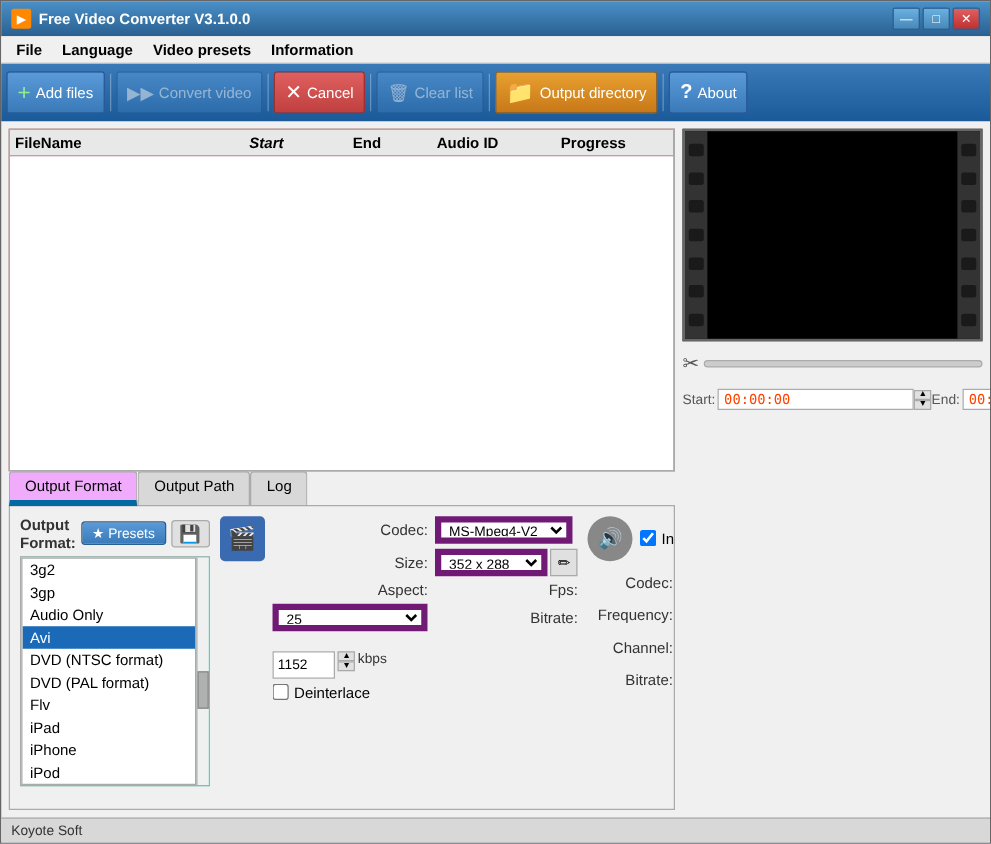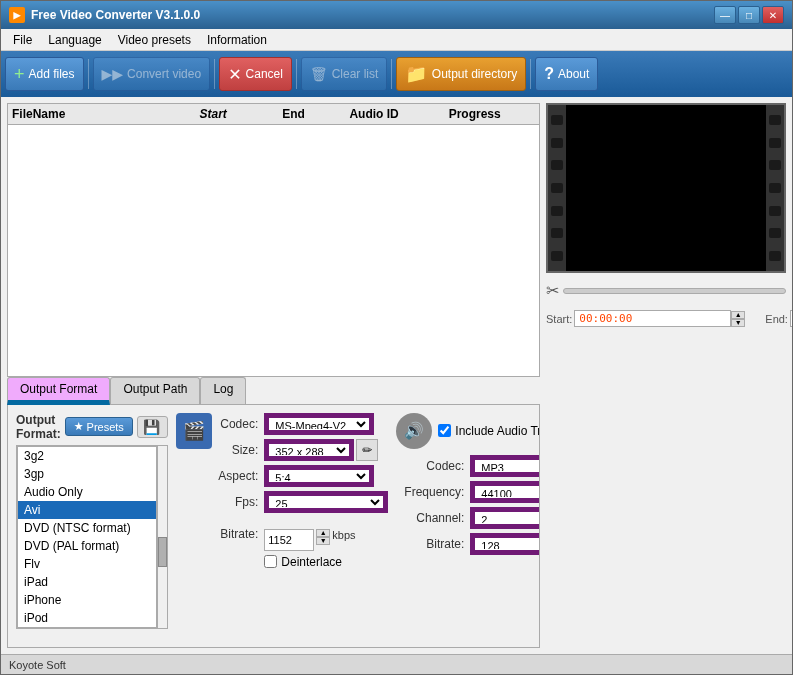--- a/index.html
+++ b/index.html
@@ -66,20 +66,21 @@
       display: flex;
       align-items: center;
       padding: 0 4px;
       border-bottom: 1px solid #ccc;
     }
     .menu-item {
       padding: 2px 8px;
       cursor: pointer;
       font-size: 12px;
       color: #000;
+      font-weight: bold;
     }
 
     .toolbar {
       background: linear-gradient(to bottom, #3a7ab8, #1a5a98);
       height: 46px;
       display: flex;
       align-items: center;
       padding: 0 4px;
       gap: 2px;
     }
@@ -574,25 +575,20 @@
 
                     <span class="settings-label">Size:</span>
                     <div class="settings-row">
                       <select class="settings-select" style="width:90px;">
                         <option>352 x 288</option>
                       </select>
                       <button class="edit-btn">✏</button>
                     </div>
 
                     <span class="settings-label">Aspect:</span>
-                    <div class="settings-row">
-                      <select class="settings-select" style="width:110px;">
-                        <option>5:4</option>
-                      </select>
-                    </div>
 
                     <span class="settings-label">Fps:</span>
                     <div class="settings-row">
                       <select class="settings-select" style="width:124px;">
                         <option>25</option>
                       </select>
                     </div>
 
                     <span class="settings-label">Bitrate:</span>
                     <div class="bitrate-row">
@@ -670,21 +666,21 @@
           <div class="film-hole"></div>
           <div class="film-hole"></div>
           <div class="film-hole"></div>
         </div>
       </div>
 
       <div class="time-controls">
         <span class="scissors-icon">✂</span>
         <div class="time-slider"></div>
       </div>
-      <div style="display:flex;justify-content:space-between;align-items:center;padding:2px 0;gap:20px;">
+      <div style="display:flex;justify-content:space-between;align-items:center;padding:2px 0;">
         <div class="time-field-group">
           <span class="time-label">Start:</span>
           <div style="display:flex;align-items:center;">
             <input type="text" class="time-value" value="00:00:00" style="">
             <div class="time-spinner">
               <button class="spin-btn">▲</button>
               <button class="spin-btn">▼</button>
             </div>
           </div>
         </div>

